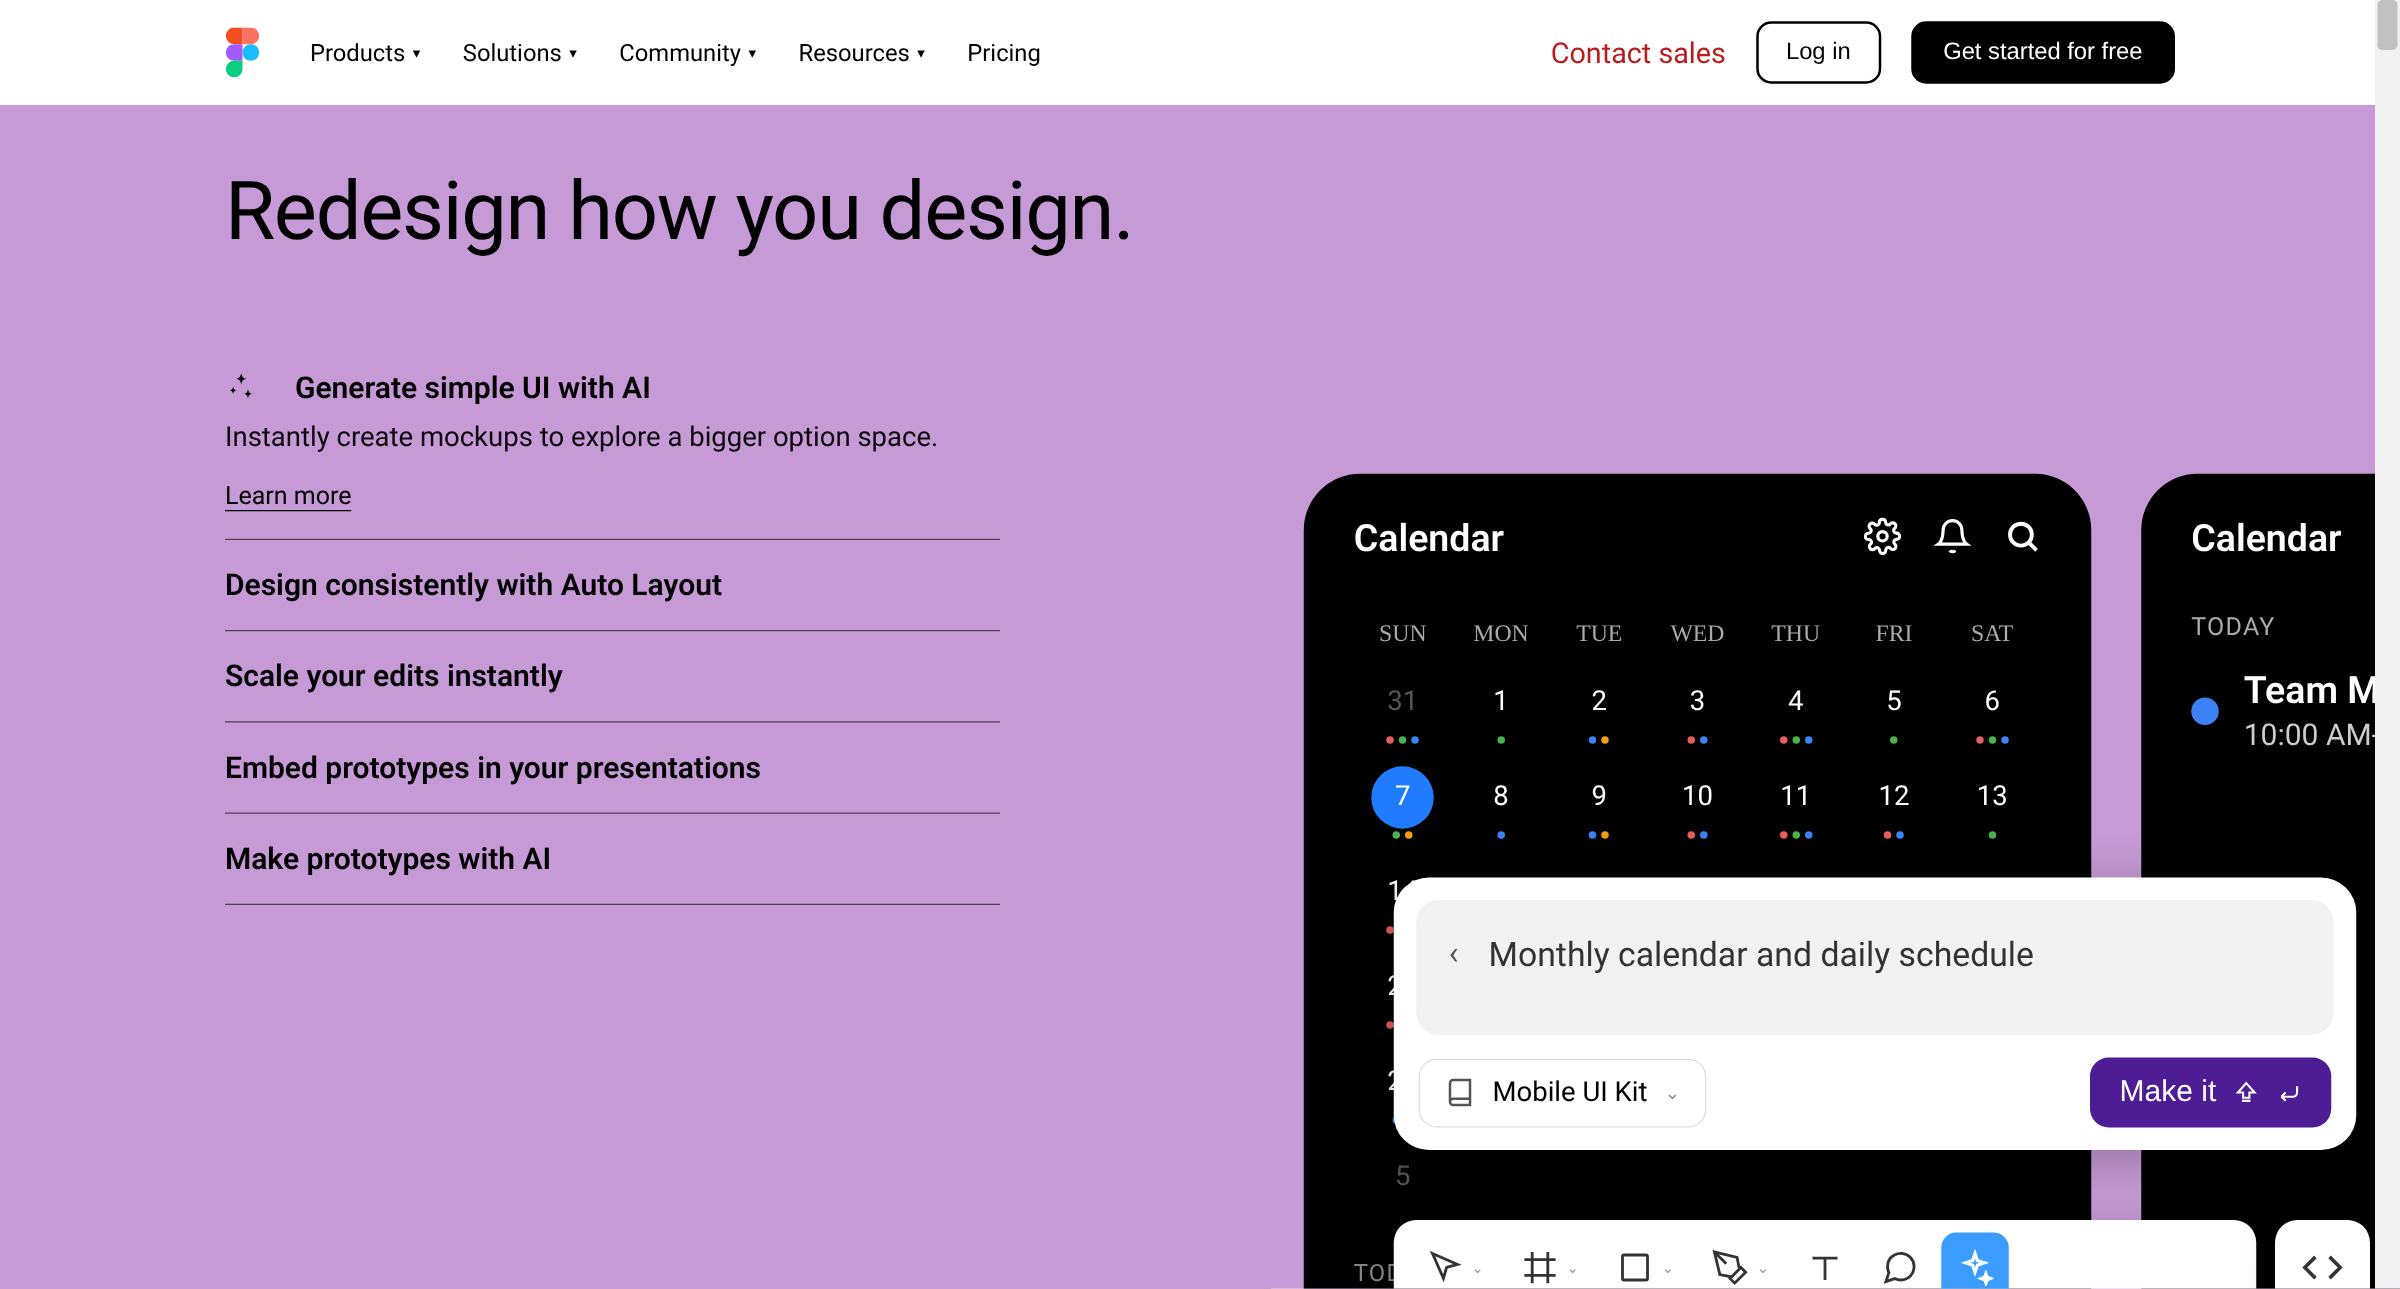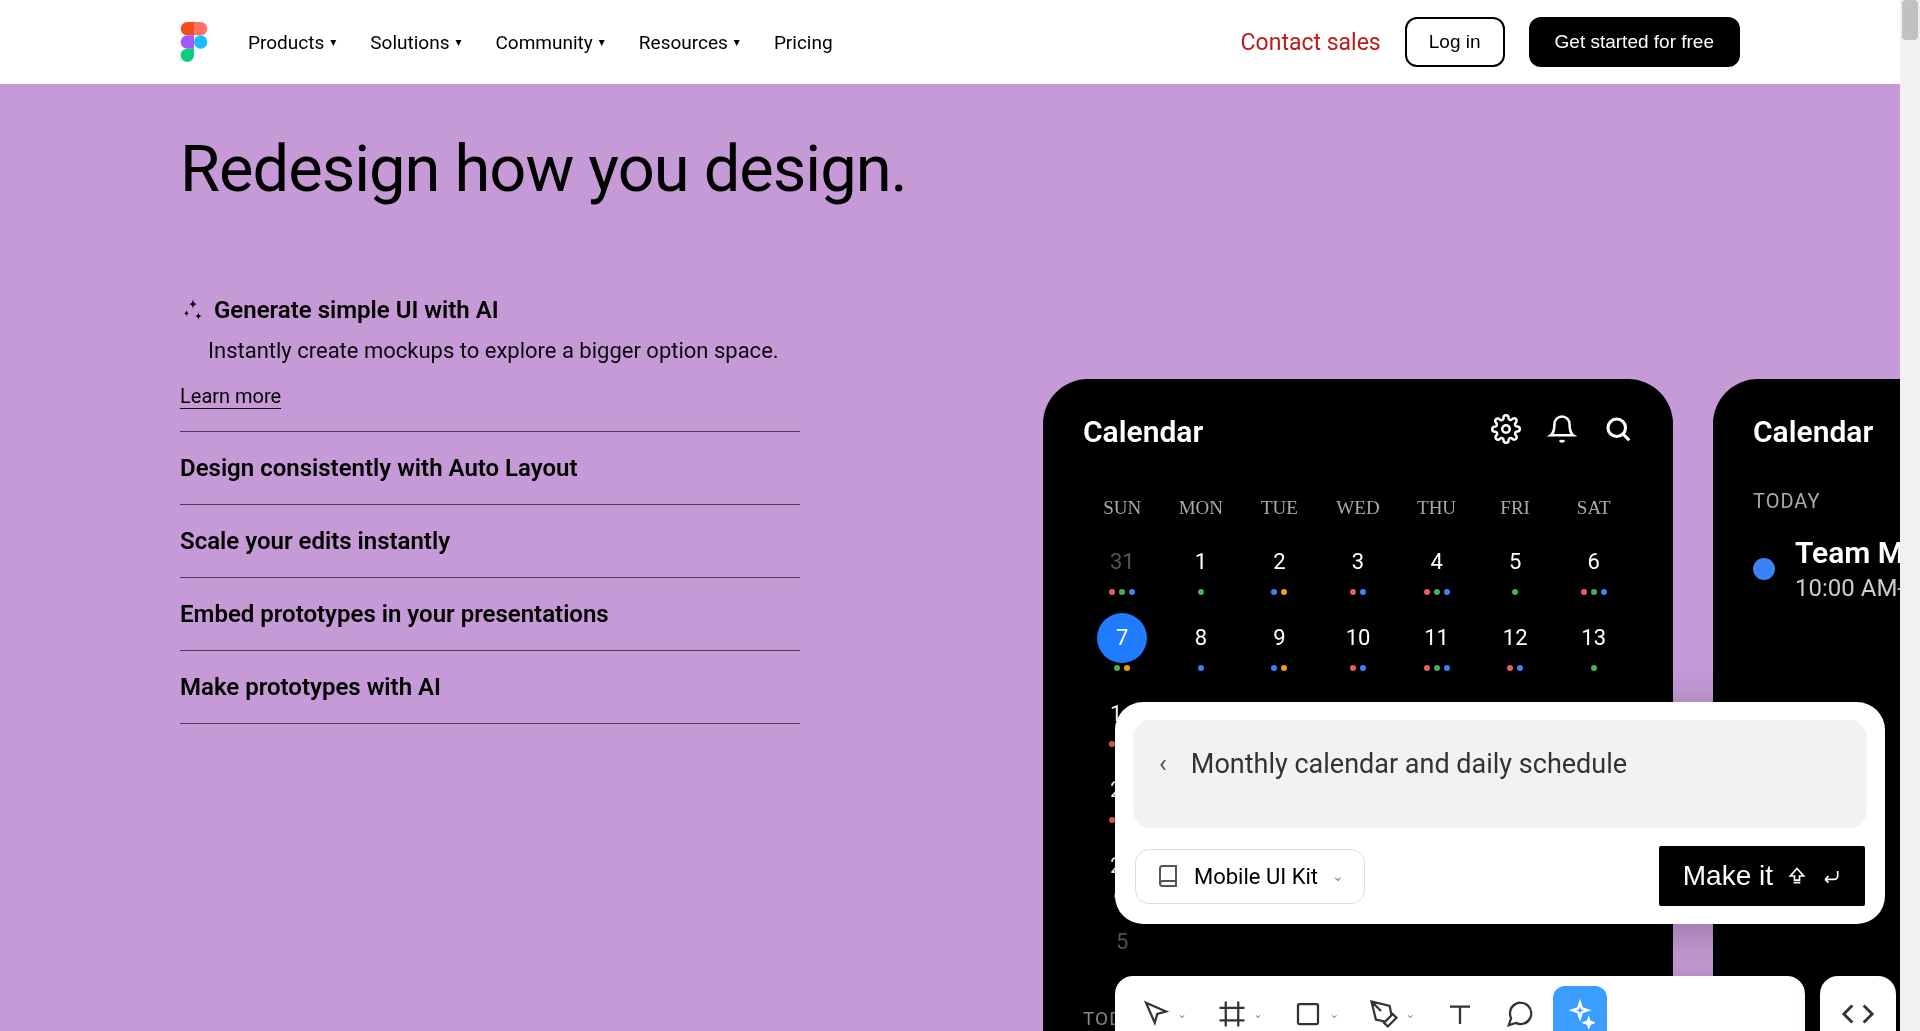--- a/index.html
+++ b/index.html
@@ -19,23 +19,23 @@
 
 
 .hero { background: #c59ad6; height: calc(100% - 84px); position: relative; padding: 50px 0 0 180px; overflow: hidden; }
 .headline { font-size: 65px; font-weight: 400; line-height: 1.1; letter-spacing: -1px; color: #000; }
 .headline .muted { color: rgba(0,0,0,0.95); font-weight: 400; }
 
 
 .features { margin-top: 90px; width: 620px; }
 .feature { border-bottom: 1px solid rgba(0,0,0,0.6); padding: 22px 0; }
 .feature.first { padding-top: 0; }
-.feature-title-row { display: flex; align-items: center; gap: 8px; }
+.feature-title-row { display: flex; align-items: flex-start; gap: 30px; }
 .feature-title { font-size: 24px; font-weight: 600; color: #000; }
-.feature-desc { font-size: 22px; color: rgba(0,0,0,0.95); margin-top: 12px; line-height: 1.4; margin-left: 28px; }
+.feature-desc { font-size: 22px; color: rgba(0,0,0,0.95); margin-top: 12px; line-height: 1.4; }
 .learn-more { display: inline-block; font-size: 20px; color: #000; border-bottom: 1.5px solid #000; margin-top: 18px; cursor: pointer; }
 .sparkle { width: 26px; height: 26px; }
 
 
 .mock-wrap { position: absolute; left: 1043px; top: 295px; display: flex; gap: 40px; }
 .phone { width: 630px; height: 800px; background: #000; border-radius: 45px; padding: 35px 40px; color: #fff; }
 .phone2 { width: 480px; }
 .phone-header { display: flex; justify-content: space-between; align-items: flex-start; }
 .phone-title { font-size: 30px; font-weight: 600; }
 .phone-icons { display: flex; gap: 26px; }
@@ -60,21 +60,21 @@
 .ev-text .ev-s { font-size:24px; color:#ccc; margin-top:4px; }
 
 
 .ai-panel { position: absolute; left: 1115px; top: 618px; width: 770px; background: #fff; border-radius: 28px; padding: 18px; box-shadow: 0 8px 40px rgba(0,0,0,0.25); }
 .ai-input-box { background: #f2f2f2; border-radius: 18px; padding: 28px 26px 48px 26px; display:flex; align-items:flex-start; gap: 24px; }
 .ai-input-box .back { font-size: 26px; color:#555; }
 .ai-prompt-text { font-size: 27px; color:#333; }
 .ai-bottom { display:flex; justify-content:space-between; align-items:center; margin-top: 18px; padding: 0 2px;}
 .lib-chip { display:flex; align-items:center; gap:14px; border:1.5px solid #ddd; border-radius:14px; padding: 14px 20px; font-size:22px; cursor:pointer;}
 .lib-chip .chev { color:#888; font-size:14px;}
-.make-it { display:flex; align-items:center; gap:14px; background:#000000; color:#fff; border:none; border-radius:2px; padding:14px 24px; font-size:28px; font-weight:500; cursor:pointer;}
+.make-it { display:flex; align-items:center; gap:14px; background:#4c1d95; color:#fff; border:none; border-radius:15px; padding:14px 24px; font-size:24px; font-weight:500; cursor:pointer;}
 
 
 .toolbar { position:absolute; left:1115px; top:892px; width:690px; height:76px; background:#fff; border-radius:18px; box-shadow: 0 6px 30px rgba(0,0,0,0.2); display:flex; align-items:center; padding: 0 14px; gap:6px;}
 .tool { display:flex; align-items:center; justify-content:center; height:56px; padding: 0 12px; border-radius:12px; cursor:pointer; color:#333;}
 .tool.sel { background:#3b9dff; color:#fff; }
 .tool .chev { font-size:12px; margin-left:6px; color:#999;}
 .tool svg { width:30px; height:30px; }
 .toolbar-code { position:absolute; left:1820px; top:892px; width:76px; height:76px; background:#fff; border-radius:18px; box-shadow: 0 6px 30px rgba(0,0,0,0.2); display:flex; align-items:center; justify-content:center; cursor:pointer;}
 .toolbar-code svg{ width:34px; height:34px;}
 

